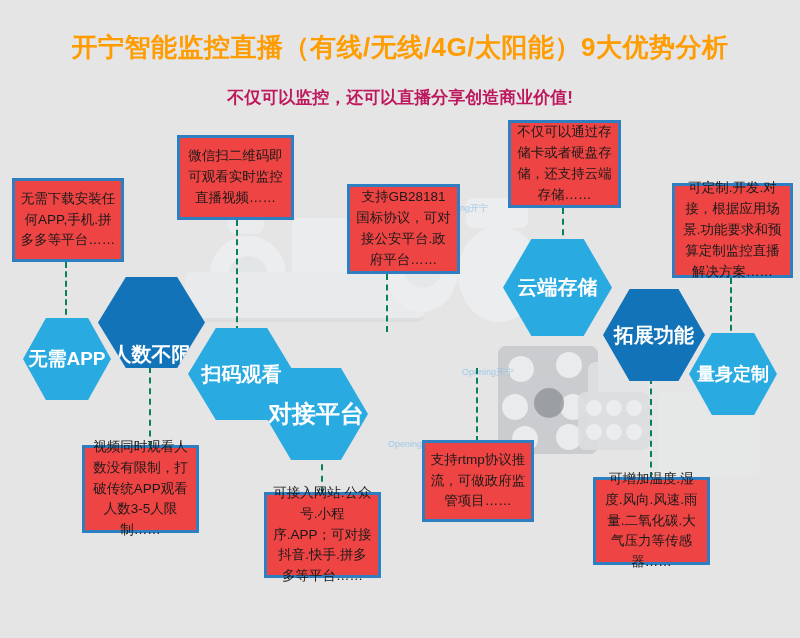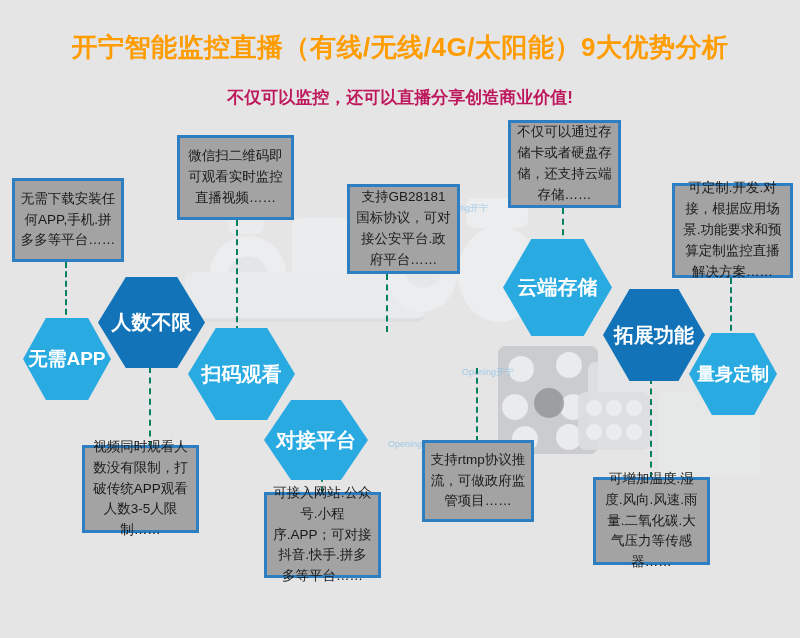--- a/index.html
+++ b/index.html
@@ -23,21 +23,21 @@
 
   
   .hex{position:absolute;display:flex;align-items:center;justify-content:center;
        color:#fff;font-weight:bold;text-align:center;
        clip-path:polygon(26% 0%,74% 0%,100% 50%,74% 100%,26% 100%,0% 50%);}
   .hex.light{background:#29abe2;z-index:2;}
   .hex.dark{background:#1273b8;z-index:3;}
   .hex span{display:block;white-space:nowrap;}
 
   
-  .callout{position:absolute;background:#a3a3a3;border:3px solid #2e7fc1;
+  .callout{position:absolute;background:#ef4444;border:3px solid #2e7fc1;
            box-sizing:border-box;display:flex;align-items:center;justify-content:center;
            text-align:center;font-size:13.5px;line-height:1.55;color:#1a1a1a;
            padding:10px 5px;z-index:4;}
 
   
   .wm{position:absolute;font-size:9px;color:#8fc1e5;z-index:1;opacity:.8;white-space:nowrap;}
 </style>
 </head>
 <body>
 
@@ -84,30 +84,30 @@
   <div class="vline" style="left:65px;top:262px;height:62px;"></div>
   <div class="vline" style="left:236px;top:220px;height:112px;"></div>
   <div class="vline" style="left:386px;top:274px;height:58px;"></div>
   <div class="vline" style="left:562px;top:208px;height:38px;"></div>
   <div class="vline" style="left:730px;top:278px;height:62px;"></div>
   <div class="vline" style="left:149px;top:367px;height:80px;"></div>
   <div class="vline" style="left:321px;top:453px;height:40px;"></div>
   <div class="vline" style="left:476px;top:368px;height:74px;"></div>
   <div class="vline" style="left:650px;top:378px;height:100px;"></div>
 
-  <div class="hex dark" style="left:98px;top:277px;width:107px;height:91px;font-size:20px;">
+  <div class="hex dark" style="left:98px;top:277px;width:107px;height:91px;font-size:20px;align-items:flex-end;">
     <span>人数不限</span>
     </div>
   <div class="hex light" style="left:188px;top:328px;width:107px;height:92px;font-size:20px;">
     <span>扫码观看</span>
     </div>
   <div class="hex light" style="left:23px;top:318px;width:88px;height:82px;font-size:19px;">
     <span>无需APP</span>
     </div>
-  <div class="hex light" style="left:264px;top:368px;width:104px;height:80px;font-size:20px;margin-top:32px;">
+  <div class="hex light" style="left:264px;top:368px;width:104px;height:92px;font-size:24px;">
     <span>对接平台</span>
     </div>
   <div class="hex light" style="left:503px;top:239px;width:109px;height:97px;font-size:20px;">
     <span>云端存储</span>
     </div>
   <div class="hex light" style="left:689px;top:333px;width:88px;height:82px;font-size:18px;">
     <span>量身定制</span>
     </div>
   <div class="hex dark" style="left:603px;top:289px;width:102px;height:92px;font-size:20px;">
     <span>拓展功能</span>

